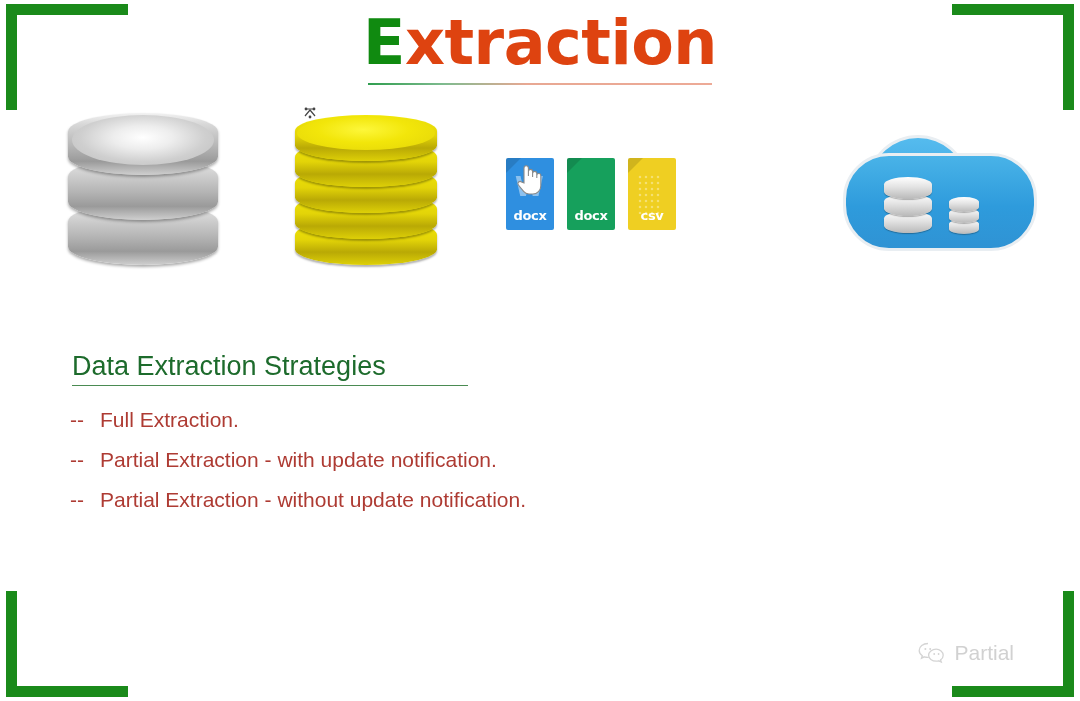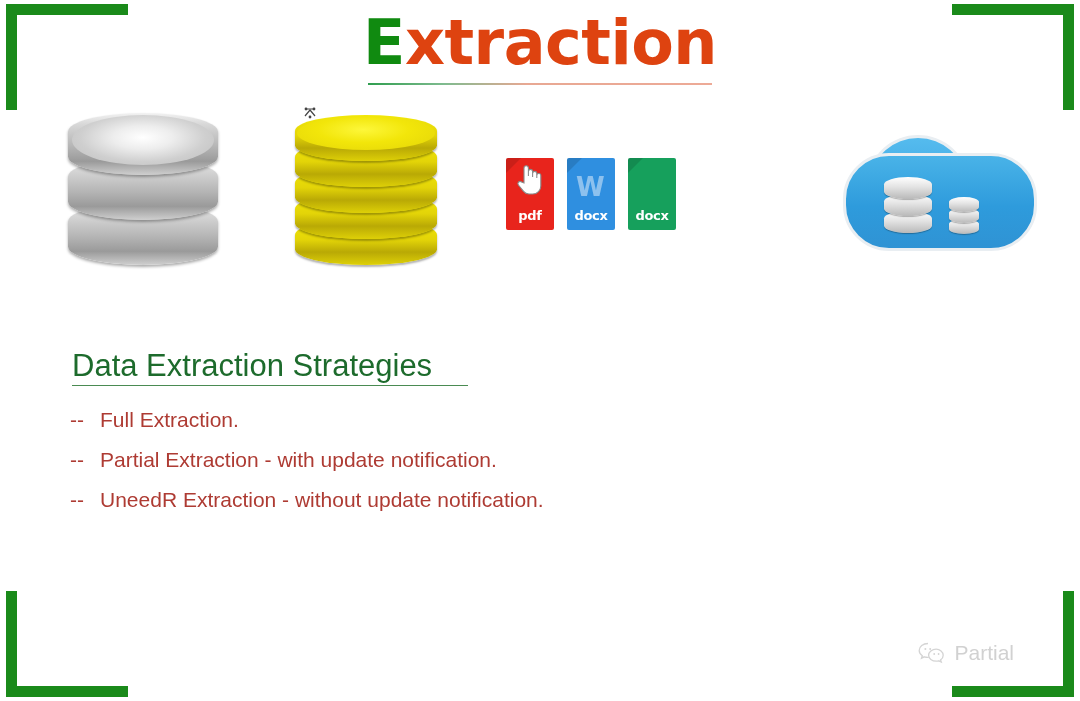--- a/index.html
+++ b/index.html
@@ -203,21 +203,21 @@
   .cdb-big .c1 { top: 0; } .cdb-big .c2 { top: 17px; } .cdb-big .c3 { top: 34px; }
   .cdb-small { left: 106px; top: 62px; width: 30px; height: 38px; }
   .cdb-small .cdisc { height: 15px; }
   .cdb-small .c1 { top: 0; } .cdb-small .c2 { top: 11px; } .cdb-small .c3 { top: 22px; }
 
   
   .section-head {
     position: absolute;
     left: 72px; top: 348px;
     color: #1d6b2c;
-    font-size: 31px;
+    font-size: 27px;
     line-height: 36px;
     font-family: "Liberation Sans", sans-serif;
     white-space: nowrap;
   }
   .section-head .sh-rule {
     display: block; height: 1px; background: #4a8b52; margin-top: 1px; width: 396px;
   }
   .bullets { position: absolute; left: 70px; top: 400px; width: 800px; }
   .bullet {
     display: flex;
@@ -291,24 +291,20 @@
           <path d="M2 9 L7 3 M7 3 L12 9 M4 2 L10 2" stroke="#444" stroke-width="1.2" fill="none"></path>
           <circle cx="3" cy="2" r="1.4" fill="#444"></circle>
           <circle cx="11" cy="2" r="1.4" fill="#444"></circle>
           <circle cx="7" cy="10" r="1.4" fill="#444"></circle>
         </svg>
       </div>
     </div>
 
     <div class="files">
 
-      <div class="file f-pdf">
-        <span class="fold"></span>
-        <span class="flabel">pdf</span>
-      </div>
 
       <div class="file f-docx">
         <span class="fold"></span>
         <span class="glyph glyph-w">W</span>
         <span class="flabel">docx</span>
       </div>
 
       <div class="file f-xlsx">
         <span class="fold"></span>
         <span class="glyph glyph-lines">
@@ -316,20 +312,25 @@
             <span></span>
             <span></span>
             <span></span>
             <span></span>
             <span></span>
         </span>
         <span class="flabel">docx</span>
       </div>
 
 
+      <div class="file f-csv">
+        <span class="fold"></span>
+        <span class="glyph glyph-dots"></span>
+        <span class="flabel">csv</span>
+      </div>
 
       <div class="cursor-hand">
         <svg width="26" height="34" viewBox="0 0 26 34">
           <path d="M8 21 L8 6 a2.2 2.2 0 0 1 4.4 0 L12.4 14 L12.4 9.5 a2.1 2.1 0 0 1 4.2 0 L16.6 15 L16.6 11.5 a2.1 2.1 0 0 1 4.2 0 L20.8 16 L20.8 13.5 a2 2 0 0 1 4 0 L24.8 24 a8 8 0 0 1 -8 8 L13 32 a7 7 0 0 1 -5.4 -2.6 L2.4 23 a2.2 2.2 0 0 1 3.2 -3 Z" fill="#ffffff" stroke="#8a8a8a" stroke-width="1.1"></path>
         </svg>
       </div>
     </div>
 
     <div class="cloud-db">
       <div class="cloud-puff puff-a"></div>
@@ -358,21 +359,21 @@
     <div class="bullet">
       <span class="dash">--</span>
       <span class="btxt">Full Extraction.</span>
     </div>
     <div class="bullet">
       <span class="dash">--</span>
       <span class="btxt">Partial Extraction - with update notification.</span>
     </div>
     <div class="bullet">
       <span class="dash">--</span>
-      <span class="btxt">UneedR Extraction - without update notification.</span>
+      <span class="btxt">Partial Extraction - without update notification.</span>
     </div>
   </div>
 
   <div class="watermark">
     <span class="wechat-icon">
       <svg width="28" height="24" viewBox="0 0 28 24">
         <path d="M10 2.5 C5 2.5 1.2 5.6 1.2 9.4 c0 2.1 1.2 4 3.1 5.3 l-0.8 2.5 2.8 -1.4 c1.1 0.3 2.3 0.5 3.5 0.5 0.3 0 0.6 0 0.9 0" fill="none" stroke="#d2d2d2" stroke-width="1.3"></path>
         <circle cx="7.4" cy="8" r="1" fill="#d2d2d2"></circle>
         <circle cx="12.2" cy="8" r="1" fill="#d2d2d2"></circle>
         <path d="M18.2 8.2 c-4.2 0 -7.6 2.7 -7.6 6 0 3.3 3.4 6 7.6 6 0.9 0 1.8 -0.1 2.6 -0.4 l2.5 1.2 -0.7 -2.1 c1.6 -1.1 2.6 -2.8 2.6 -4.7 0 -3.3 -3.4 -6 -7 -6 z" fill="none" stroke="#d2d2d2" stroke-width="1.3"></path>

